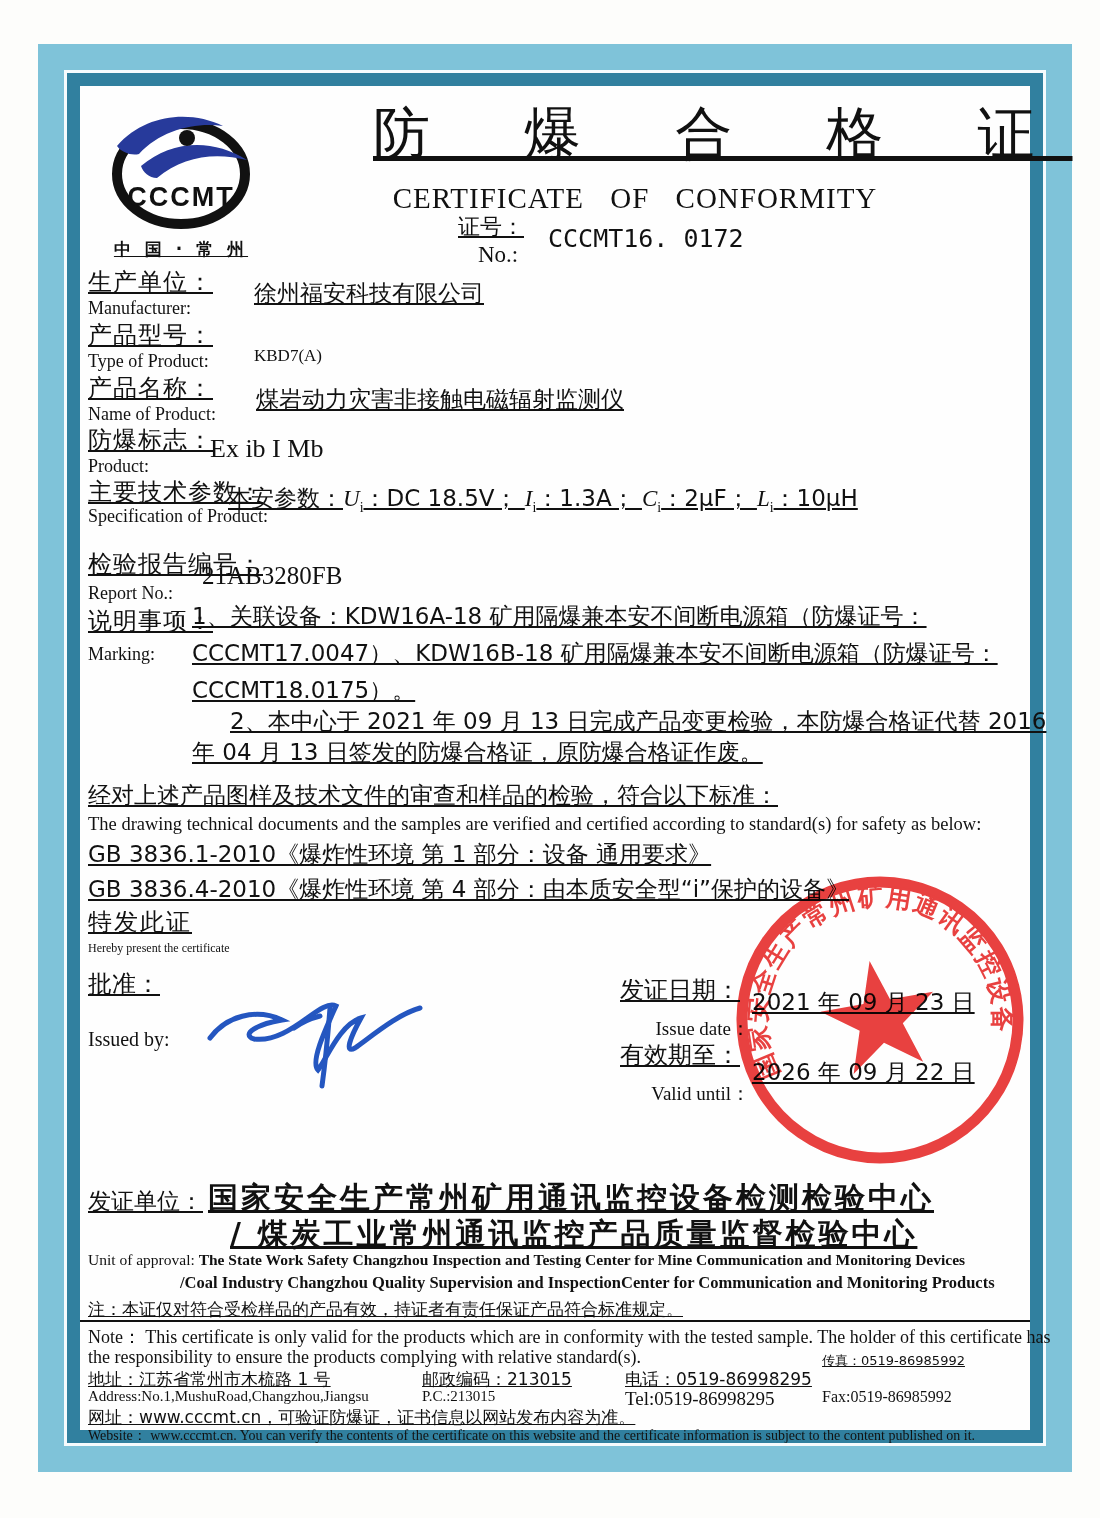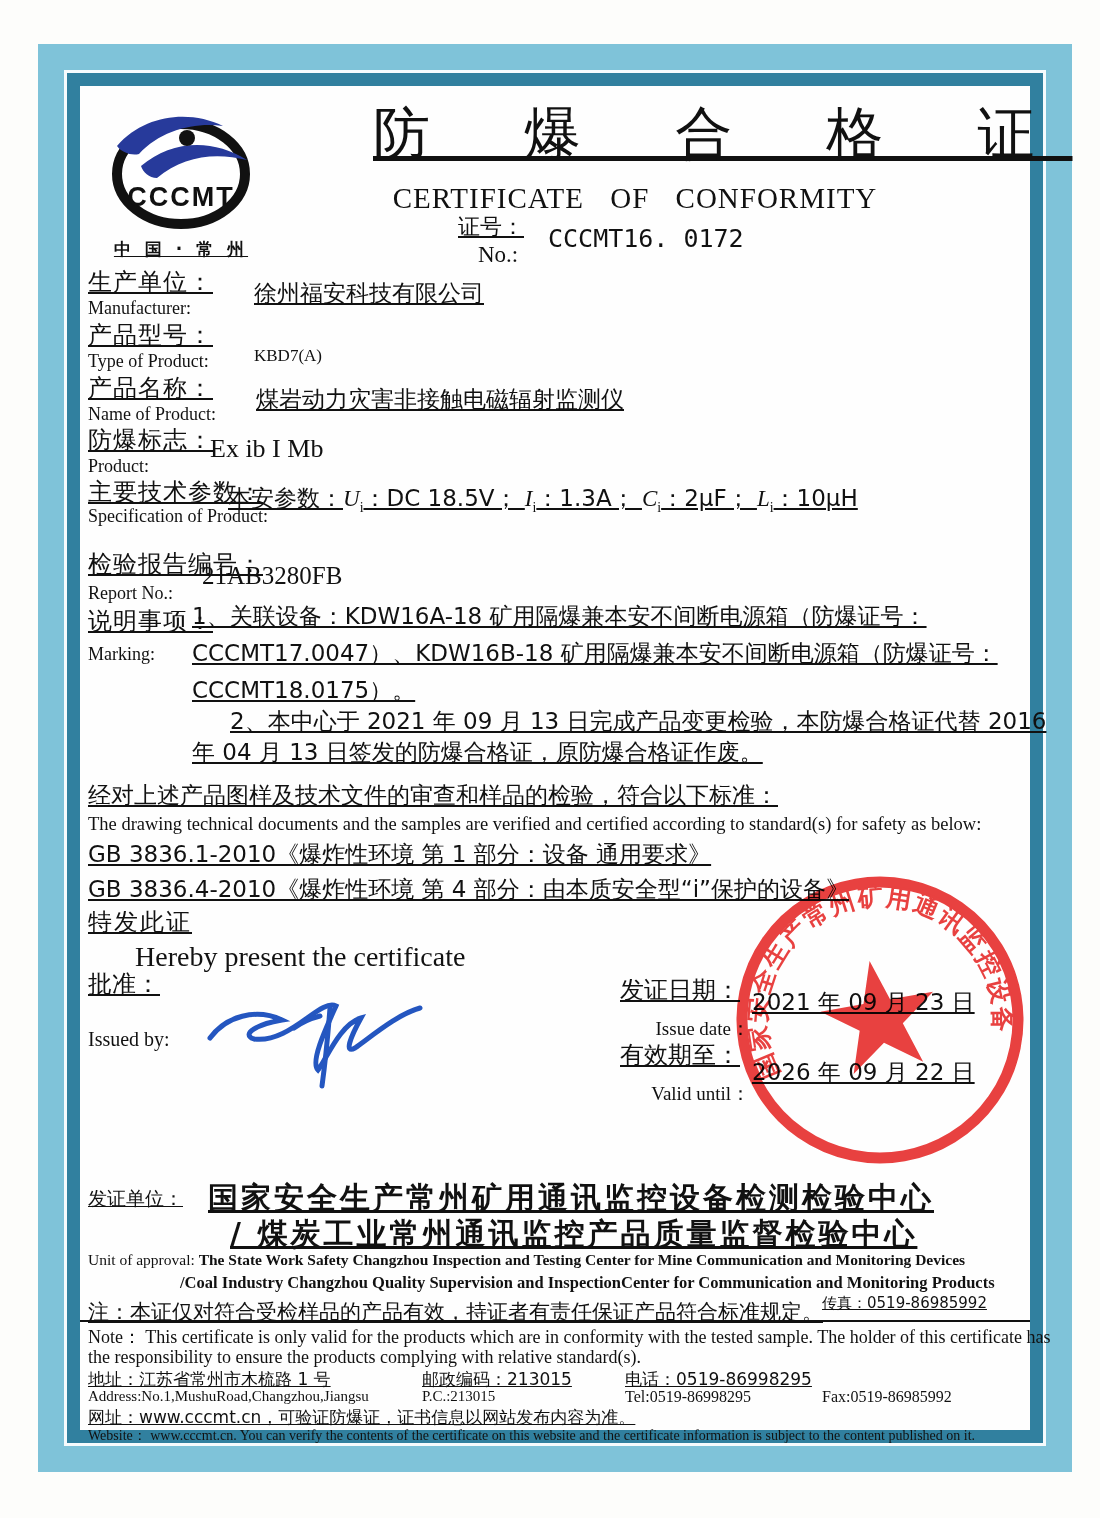--- a/index.html
+++ b/index.html
@@ -9,21 +9,21 @@
   .cert-border-dark{width:100%;height:100%;background:#31809f;box-sizing:border-box;padding:13px;}
   .cert-content{position:relative;width:100%;height:100%;background:#fefefe;}
   .abs{position:absolute;white-space:nowrap;}
   .zh{font-family:"DejaVu Sans","Liberation Sans",sans-serif;text-decoration:underline;}
   .label-zh{font-size:24px;letter-spacing:1px;}
   .label-en{font-size:18px;}
   .value{font-size:23px;}
   .title-zh{font-size:57px;letter-spacing:38px;font-weight:500;}
   .title-en{font-size:29px;word-spacing:18px;letter-spacing:1px;}
   .issuer-name{font-size:30px;font-weight:bold;letter-spacing:3px;}
-  .note-line{font-size:21px;}
+  .note-line{font-size:17px;}
   .small-en{font-size:15px;}
   sub{font-size:0.6em;}
   .param-sym{font-style:italic;}
   .stamp-svg{mix-blend-mode:multiply;opacity:.92;}
 </style>
 </head>
 <body>
 
 <div class="cert-border-light">
  <div class="cert-border-gap">
@@ -80,21 +80,21 @@
     <div class="abs zh value" style="left:112px;top:552px;">CCCMT17.0047）、KDW16B-18 矿用隔爆兼本安不间断电源箱（防爆证号：</div>
     <div class="abs zh value" style="left:112px;top:589px;">CCCMT18.0175）。</div>
     <div class="abs zh value" style="left:150px;top:620px;">2、本中心于 2021 年 09 月 13 日完成产品变更检验，本防爆合格证代替 2016</div>
     <div class="abs zh value" style="left:112px;top:651px;">年 04 月 13 日签发的防爆合格证，原防爆合格证作废。</div>
 
     <div class="abs zh" style="left:8px;top:694px;font-size:23px;">经对上述产品图样及技术文件的审查和样品的检验，符合以下标准：</div>
     <div class="abs" style="left:8px;top:728px;font-size:18.5px;">The drawing technical documents and the samples are verified and certified according to standard(s) for safety as below:</div>
     <div class="abs zh" style="left:8px;top:753px;font-size:23px;">GB 3836.1-2010《爆炸性环境 第 1 部分：设备 通用要求》</div>
     <div class="abs zh" style="left:8px;top:788px;font-size:23px;">GB 3836.4-2010《爆炸性环境 第 4 部分：由本质安全型“i”保护的设备》</div>
     <div class="abs zh" style="left:8px;top:820px;font-size:24px;letter-spacing:2px;">特发此证</div>
-    <div class="abs" style="left:8px;top:855px;font-size:28px;margin-left:47px;">Hereby present the certificate</div>
+    <div class="abs" style="left:8px;top:855px;font-size:12px;">Hereby present the certificate</div>
     <div class="abs zh" style="left:8px;top:882px;font-size:24px;">批准：</div>
     <div class="abs" style="left:8px;top:942px;font-size:20px;">Issued by:</div>
 
     <svg class="abs" style="left:118px;top:890px;" width="235" height="115" viewBox="0 0 235 115">
       <g fill="none" stroke="#2456c0" stroke-width="5" stroke-linecap="round">
         <path d="M 12,62 C 28,40 58,32 84,44 C 60,48 42,58 56,63 C 92,68 122,22 138,30 C 128,52 112,86 120,94 C 128,84 142,48 163,42 C 152,62 146,78 157,72 C 174,60 200,38 222,32"></path>
         <path d="M 132,32 C 130,58 127,88 124,110"></path>
         <path d="M 96,52 C 104,46 114,42 122,40"></path>
       </g>
     </svg>
@@ -110,39 +110,39 @@
       <defs>
         <path id="ringArc" d="M 44,188 A 114,114 0 1 1 260,188"></path>
       </defs>
       <circle cx="152" cy="152" r="138" fill="none" stroke="#e8302f" stroke-width="11"></circle>
       <polygon points="152,92 165.5,133.4 209.1,133.5 173.9,159.1 187.3,200.5 152,175 116.7,200.5 130.1,159.1 94.9,133.5 138.5,133.4" fill="#e8302f"></polygon>
       <text font-family="DejaVu Sans, Liberation Sans, sans-serif" font-size="25" fill="#e8302f" font-weight="bold">
         <textPath href="#ringArc" startOffset="0" textLength="588">国家安全生产常州矿用通讯监控设备检测检验中心</textPath>
       </text>
     </svg>
 
-    <div class="abs zh" style="left:8px;top:1100px;font-size:19px;">发证单位：</div>
+    <div class="abs zh" style="left:8px;top:1100px;font-size:23px;">发证单位：</div>
     <div class="abs zh issuer-name" style="left:128px;top:1092px;">国家安全生产常州矿用通讯监控设备检测检验中心</div>
     <div class="abs zh issuer-name" style="left:150px;top:1128px;">/ 煤炭工业常州通讯监控产品质量监督检验中心</div>
     <div class="abs" style="left:8px;top:1165px;font-size:15.5px;"><span>Unit of approval:</span> <b>The State Work Safety Changzhou Inspection and Testing Center for Mine Communication and Monitoring Devices</b></div>
     <div class="abs" style="left:100px;top:1187px;font-size:16.5px;font-weight:bold;">/Coal Industry Changzhou Quality Supervision and InspectionCenter for Communication and Monitoring Products</div>
 
     <div class="abs zh note-line" style="left:8px;top:1212px;">注：本证仅对符合受检样品的产品有效，持证者有责任保证产品符合标准规定。</div>
     <div class="abs" style="left:0;top:1234px;width:100%;height:2px;background:#111;"></div>
     <div class="abs" style="left:8px;top:1239px;font-size:18px;">Note： This certificate is only valid for the products which are in conformity with the tested sample. The holder of this certificate has</div>
     <div class="abs" style="left:8px;top:1261px;font-size:18px;">the responsibility to ensure the products complying with relative standard(s).</div>
 
     <div class="abs zh" style="left:8px;top:1282px;font-size:17px;">地址：江苏省常州市木梳路 1 号</div>
     <div class="abs zh" style="left:342px;top:1282px;font-size:17px;">邮政编码：213015</div>
     <div class="abs zh" style="left:545px;top:1282px;font-size:17px;">电话：0519-86998295</div>
-    <div class="abs zh" style="left:742px;top:1208px;font-size:15px;">传真：0519-86985992</div>
+    <div class="abs zh" style="left:742px;top:1266px;font-size:13px;">传真：0519-86985992</div>
 
     <div class="abs small-en" style="left:8px;top:1302px;">Address:No.1,MushuRoad,Changzhou,Jiangsu</div>
     <div class="abs small-en" style="left:342px;top:1302px;">P.C.:213015</div>
-    <div class="abs small-en" style="left:545px;top:1302px;font-size:16px;">Tel:0519-86998295</div>
+    <div class="abs small-en" style="left:545px;top:1302px;font-size:19px;">Tel:0519-86998295</div>
     <div class="abs small-en" style="left:742px;top:1302px;font-size:16px;">Fax:0519-86985992</div>
 
     <div class="abs zh" style="left:8px;top:1320px;font-size:17px;">网址：www.cccmt.cn，可验证防爆证，证书信息以网站发布内容为准。</div>
     <div class="abs" style="left:8px;top:1341px;font-size:14px;">Website： www.cccmt.cn. You can verify the contents of the certificate on this website and the certificate information is subject to the content published on it.</div>
 
    </div>
   </div>
  </div>
 </div>
 

